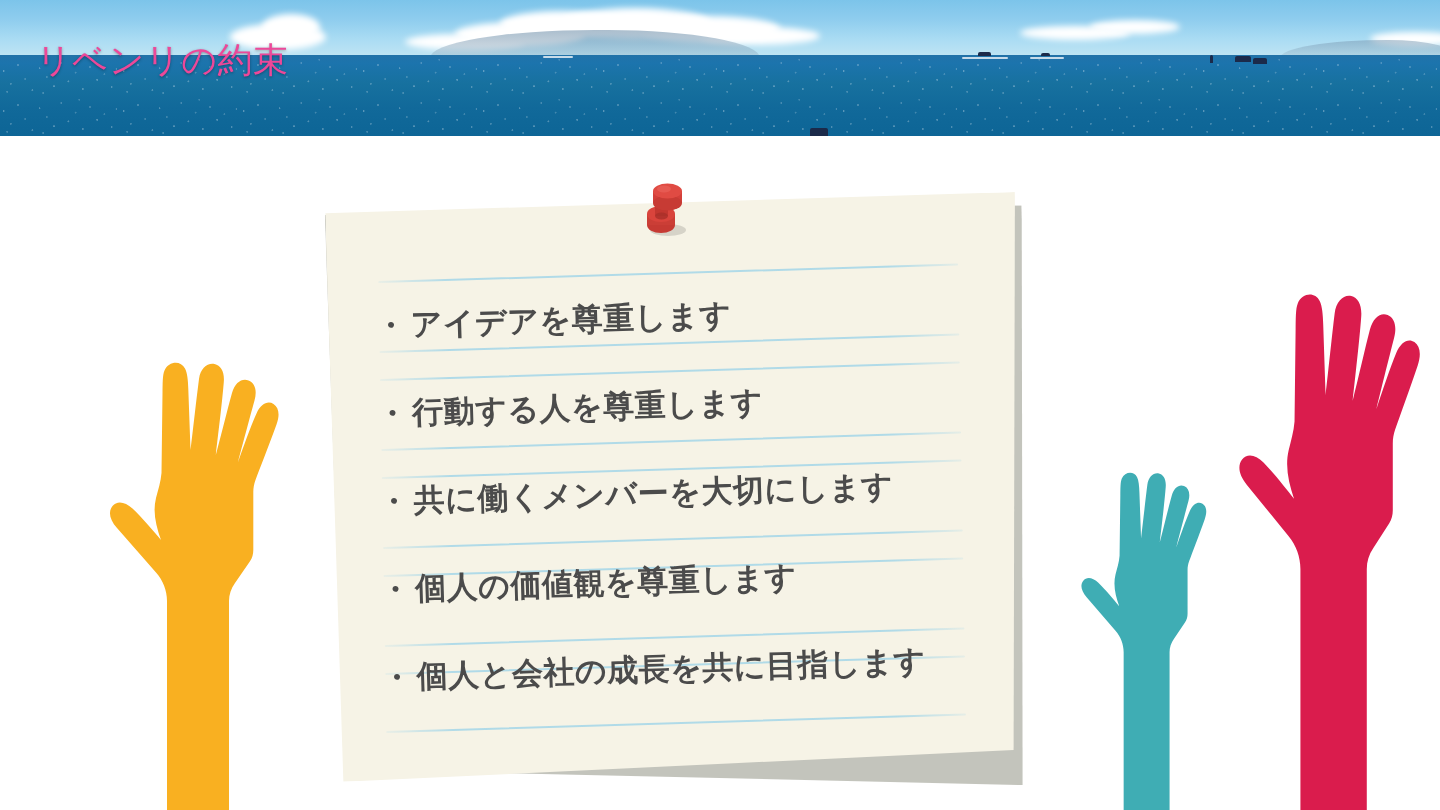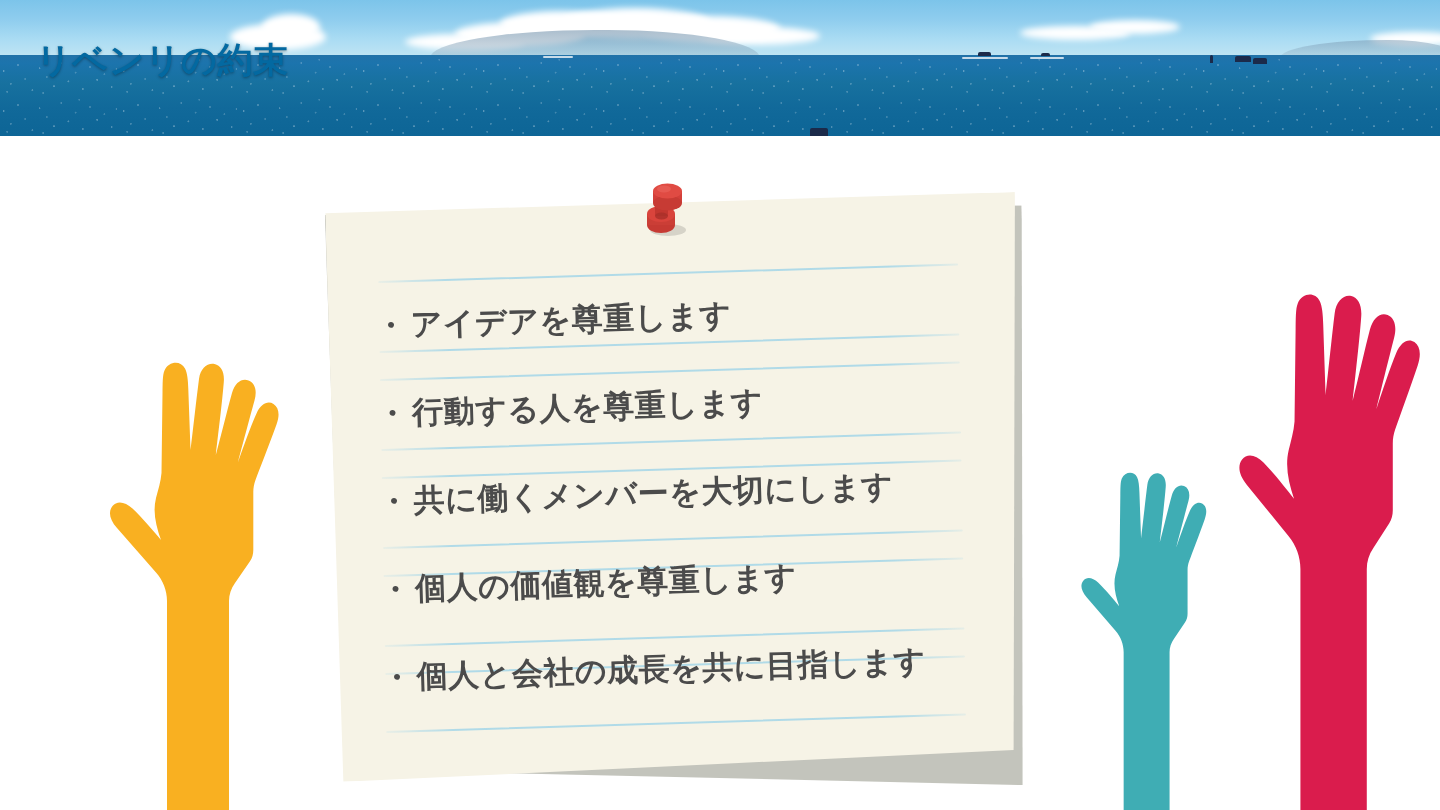--- a/index.html
+++ b/index.html
@@ -107,23 +107,23 @@
     position: absolute;
     background: rgba(255,255,255,.75);
     height: 1.5px;
     border-radius: 2px;
   }
 
   .banner-title {
     position: absolute;
     left: 36px;
     top: 40px;
-    color: #0369a1;
+    color: #ec4899;
     font-size: 35px;
-    font-weight: 700;
+    font-weight: 400;
     letter-spacing: .5px;
     line-height: 1.15;
     text-shadow: 0 1px 3px rgba(0,0,0,.35);
     white-space: nowrap;
     z-index: 5;
   }
 
   
   .hand {
     position: absolute;

